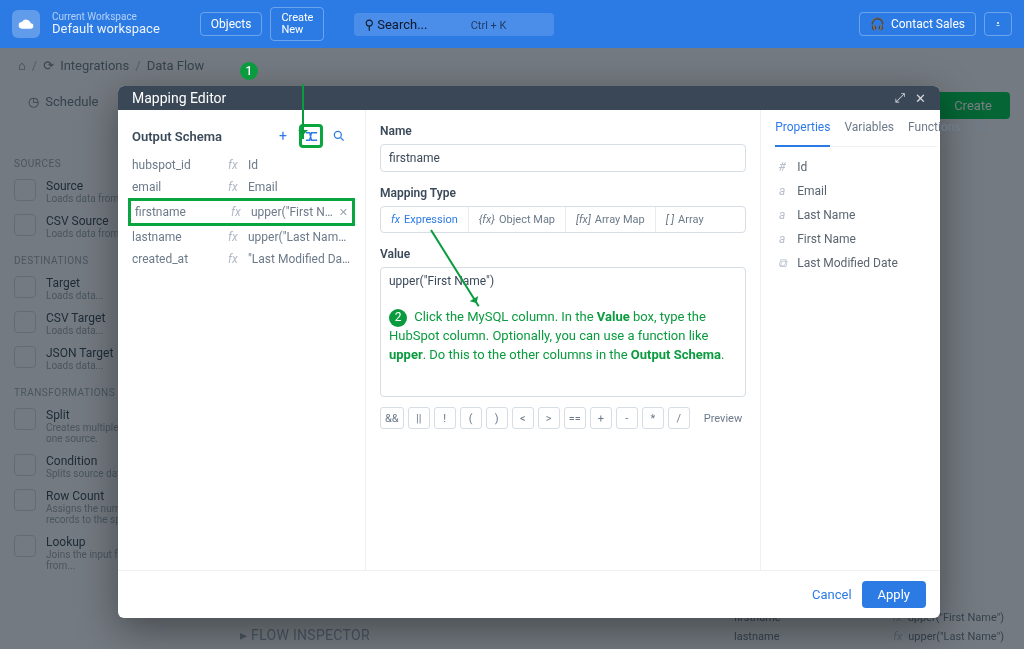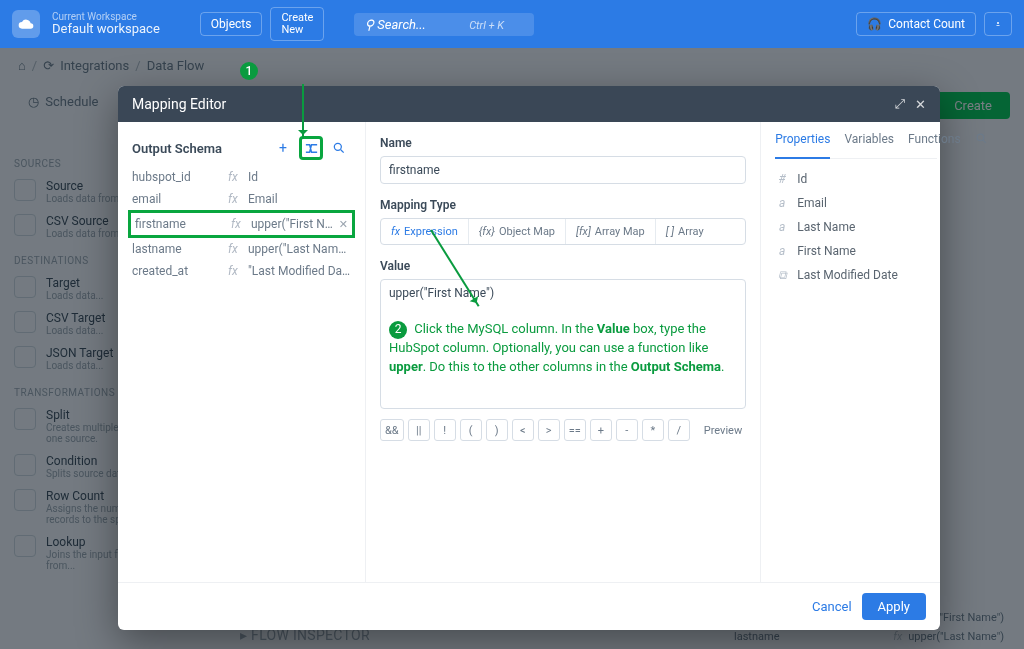--- a/index.html
+++ b/index.html
@@ -3,21 +3,21 @@
 <meta charset="utf-8">
 <style>
   * { box-sizing: border-box; margin: 0; padding: 0; font-family: -apple-system, BlinkMacSystemFont, "Segoe UI", Roboto, sans-serif; }
   body { width: 1024px; height: 649px; overflow: hidden; position: relative; background: #f5f7fa; }
   .topbar { height: 48px; background: #2c7be5; display: flex; align-items: center; padding: 8px 12px; color: #fff; font-size: 13px; }
   .topbar .logo { width: 28px; height: 28px; background: rgba(255,255,255,0.25); border-radius: 6px; display:flex;align-items:center;justify-content:center; }
   .topbar .ws { margin-left: 12px; display:flex;flex-direction:column;line-height:1.1; opacity:.9;}
   .topbar .ws .lbl{font-size:10px;opacity:.7;}
   .topbar .spacer{flex:1;}
   .topbar .btn{padding:4px 10px;border:1px solid rgba(255,255,255,.3);border-radius:4px;margin-left:8px;font-size:12px;display:flex;align-items:center;gap:6px;}
-  .topbar .search{background:rgba(255,255,255,.15);border-radius:4px;padding:4px 10px;width:180px;color:#ffffff;font-style:italic;}
+  .topbar .search{background:rgba(255,255,255,.15);border-radius:4px;padding:4px 10px;width:200px;color:#0f172a;}
   .topbar .ctrlk{margin-left:auto;opacity:.7;font-size:11px;padding-left:40px;}
 
   .page { position:relative; height: calc(100% - 48px); }
   .crumbs { display:flex;align-items:center;gap:6px;padding:10px 18px;font-size:13px;color:#6c7a89; }
   .crumbs .sep{color:#b0b8c1;}
   .schedule{position:absolute;top:46px;left:28px;font-size:13px;color:#6c7a89;display:flex;align-items:center;gap:6px;}
   .create{position:absolute;top:44px;right:14px;background:#00c853;color:#fff;padding:6px 18px;border-radius:4px;font-size:13px;}
   .left{position:absolute;top:88px;left:0;width:210px;padding:6px 14px;color:#6c7a89;font-size:12px;}
   .left .grp{margin-top:16px;font-size:10px;letter-spacing:.5px;color:#9aa4af;text-transform:uppercase;}
   .left .item{display:flex;gap:10px;margin-top:10px;}
@@ -36,21 +36,21 @@
   
   .anno1{position:absolute;top:14px;left:240px;color:#0a9b3f;font-size:14px;font-weight:500;display:flex;align-items:center;gap:6px;z-index:30;}
   .anno1 .badge{display:inline-flex;width:18px;height:18px;border-radius:50%;background:#0a9b3f;color:#fff;align-items:center;justify-content:center;font-size:12px;}
   .arrow1{position:absolute;top:36px;left:302px;width:2px;height:55px;background:#0a9b3f;z-index:30;}
   .arrow1::after{content:"";position:absolute;bottom:-1px;left:-4px;border:5px solid transparent;border-top-color:#0a9b3f;}
   .arrow2{position:absolute;top:182px;left:430px;width:2px;height:90px;background:#0a9b3f;transform:rotate(-32deg);transform-origin:top;z-index:30;}
   .arrow2::after{content:"";position:absolute;bottom:-1px;left:-4px;border:5px solid transparent;border-top-color:#0a9b3f;}
 
   
   .modal{position:absolute;top:38px;left:118px;width:822px;background:#fff;border-radius:6px;box-shadow:0 12px 40px rgba(0,0,0,.4);z-index:20;display:flex;flex-direction:column;}
-  .mhead{background:#3a4756;color:#fff;padding:10px 14px;border-radius:6px 6px 0 0;display:flex;align-items:center;font-size:14px;}
+  .mhead{background:#3a4756;color:#fff;padding:4px 14px;border-radius:6px 6px 0 0;display:flex;align-items:center;font-size:14px;}
   .mhead .sp{flex:1;}
   .mhead .ico{margin-left:10px;opacity:.8;cursor:pointer;font-size:13px;}
   .mbody{display:flex;min-height:460px;}
   .col{padding:14px;border-right:1px solid #eef0f3;}
   .col1{width:248px;}
   .col2{flex:1;}
   .col3{width:190px;border-right:none;padding-top:10px;}
 
   .schema-head{display:flex;align-items:center;justify-content:space-between;margin-bottom:6px;}
   .schema-head .t{font-weight:600;color:#3b4a59;font-size:13px;}
@@ -114,21 +114,21 @@
   <div class="btn" style="white-space:pre;line-height:1.1;font-size:11px">Create
 New</div>
   <div class="search" style="margin-left:30px">
     <span>⚲</span>
     <span>Search...</span>
     <span class="ctrlk">Ctrl + K</span>
   </div>
   <div class="spacer"></div>
   <div class="btn">
     <span>🎧</span>
-    <span>Contact Count</span>
+    <span>Contact Sales</span>
   </div>
   <div class="btn" style="width:28px;justify-content:center">
     <svg width="14" height="14" viewBox="0 0 24 24" fill="#fff">
         <circle cx="12" cy="8" r="4"></circle>
         <path d="M4 20c0-4 16-4 16 0"></path>
       </svg>
   </div>
 </div>
 
 <div class="page">

